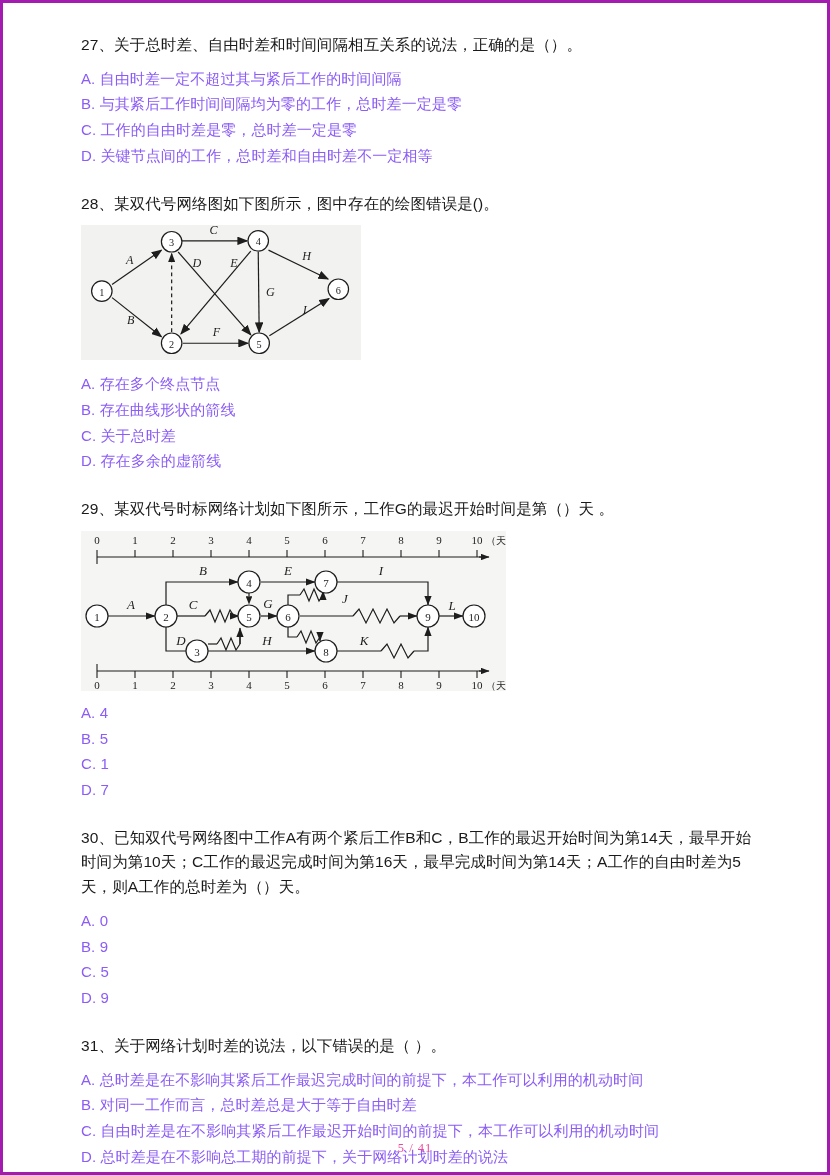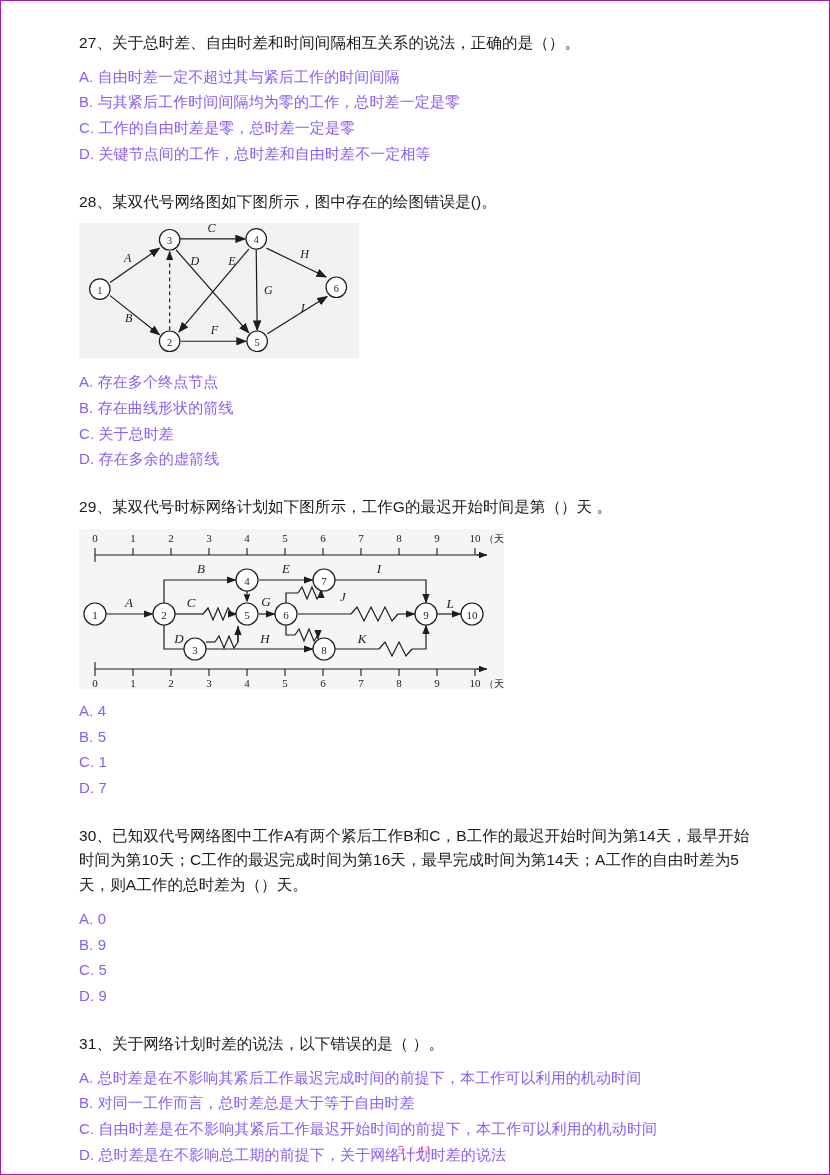--- a/index.html
+++ b/index.html
@@ -9,21 +9,21 @@
   }
   body {
     font-family: "Liberation Sans", "DejaVu Sans", sans-serif;
   }
   #page {
     position: relative;
     width: 830px;
     height: 1175px;
     background: #ffffff;
     box-sizing: border-box;
-    border: 1px solid #a21caf;
+    border: 3px solid #a21caf;
     overflow: hidden;
   }
   .content {
     position: absolute;
     left: 78px;
     top: 30px;
     width: 680px;
   }
   .q-block {
     margin-bottom: 0;

